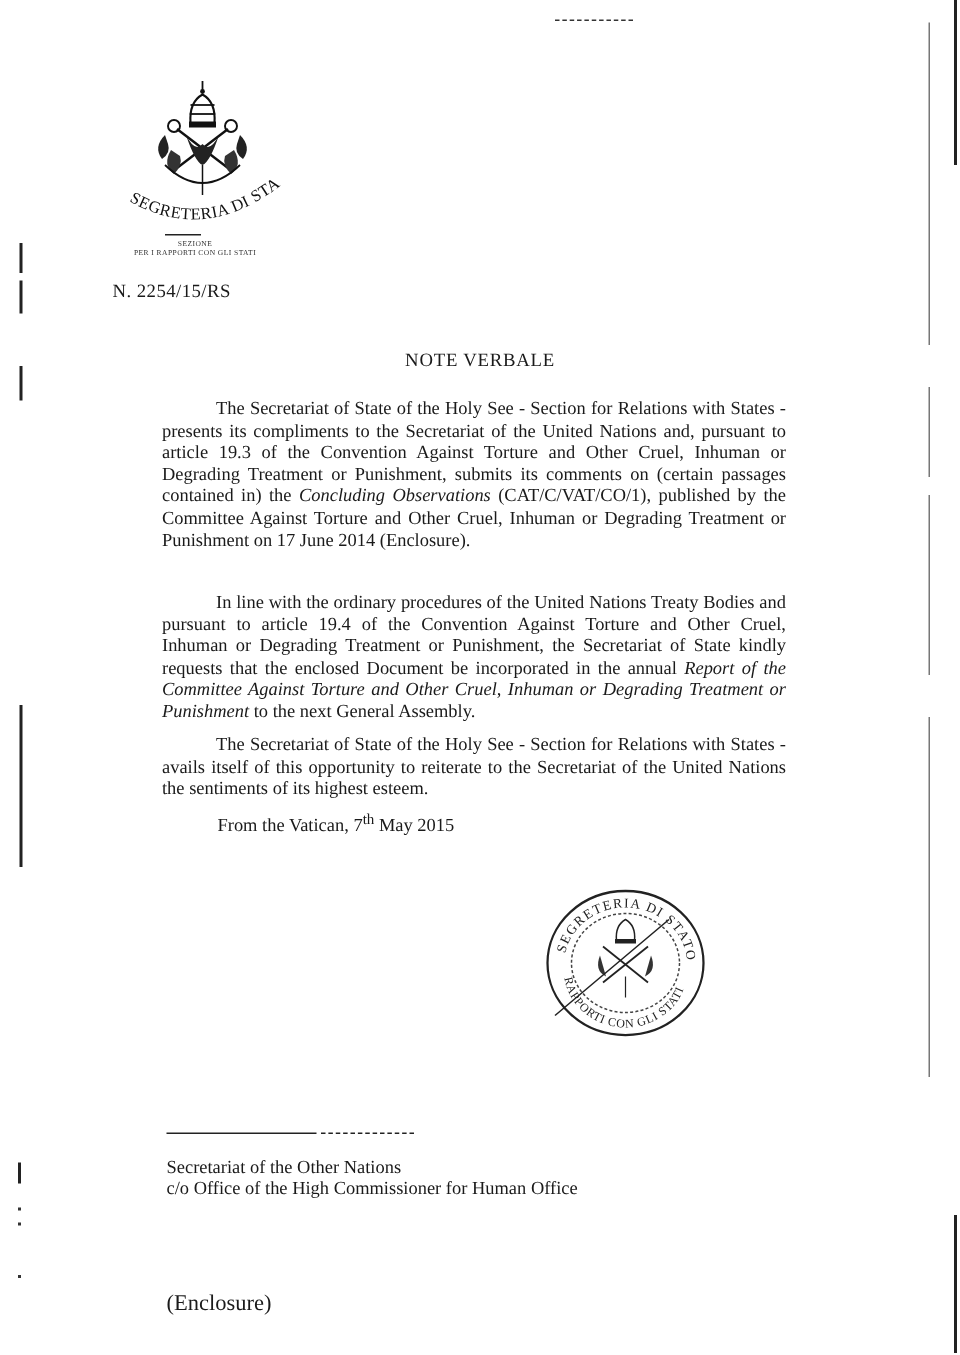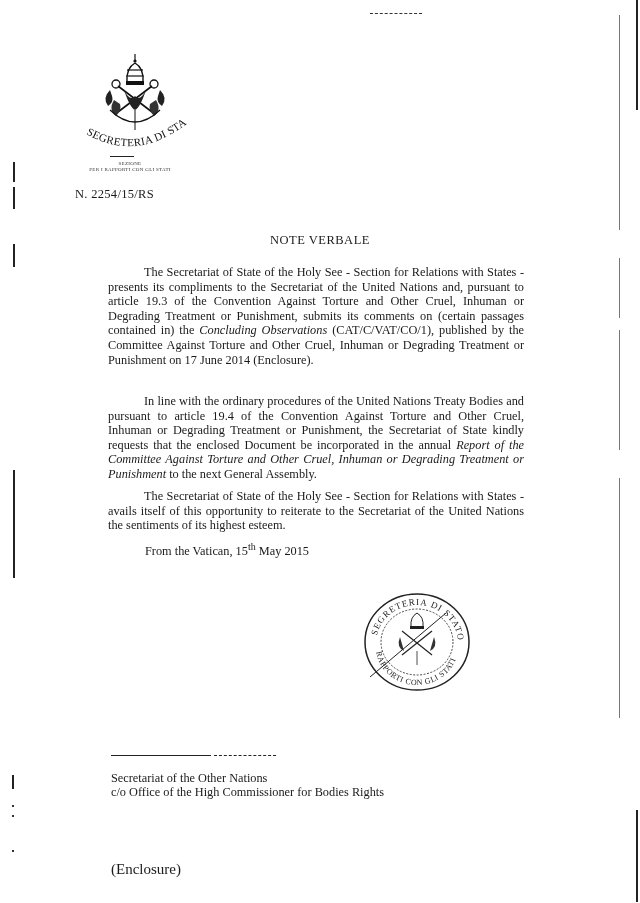--- a/index.html
+++ b/index.html
@@ -114,21 +114,21 @@
 
   <div class="para p2">
     <span class="indent"></span><span>In line with the ordinary procedures of the United Nations Treaty Bodies and pursuant to article 19.4 of the Convention Against Torture and Other Cruel, Inhuman or Degrading Treatment or Punishment, the Secretariat of State kindly requests that the enclosed Document be incorporated in the annual </span><em>Report of the Committee Against Torture and Other Cruel, Inhuman or Degrading Treatment or Punishment</em><span> to the next General Assembly.</span>
   </div>
 
   <div class="para p3">
     <span class="indent"></span><span>The Secretariat of State of the Holy See - Section for Relations with States - avails itself of this opportunity to reiterate to the Secretariat of the United Nations the sentiments of its highest esteem.</span>
   </div>
 
   <div class="dateline">
-    <span>From the Vatican, 15</span><sup>th</sup><span> May 2015</span>
+    <span>From the Vatican, 7</span><sup>th</sup><span> May 2015</span>
   </div>
 
   <svg class="seal" viewBox="0 0 110 102">
     <ellipse cx="55" cy="51" rx="52" ry="48" fill="none" stroke="#222" stroke-width="1.5"></ellipse>
     <ellipse cx="55" cy="51" rx="36" ry="33" fill="none" stroke="#444" stroke-width="1" stroke-dasharray="2 1.5"></ellipse>
     <defs>
       <path id="sealTop" d="M14 52 A41 38 0 0 1 96 52"></path>
       <path id="sealBot" d="M14 56 A41 38 0 0 0 96 56"></path>
     </defs>
     <text font-family="Liberation Serif, serif" font-size="9" fill="#222" letter-spacing="1">
@@ -146,17 +146,17 @@
     <path d="M72 46 Q76 56 68 60 Z" fill="#333"></path>
     <line x1="55" y1="60" x2="55" y2="74" stroke="#222" stroke-width="0.8"></line>
 
     <line x1="8" y1="86" x2="84" y2="22" stroke="#222" stroke-width="1"></line>
   </svg>
 
   <div class="addr-rule"></div>
   <div class="addr-rule2"></div>
   <div class="address">
     <div>Secretariat of the Other Nations</div>
-    <div>c/o Office of the High Commissioner for Bodies Rights</div>
+    <div>c/o Office of the High Commissioner for Human Office</div>
   </div>
   <div class="enclosure">(Enclosure)</div>
 
 </div>
 
 </body></html>

